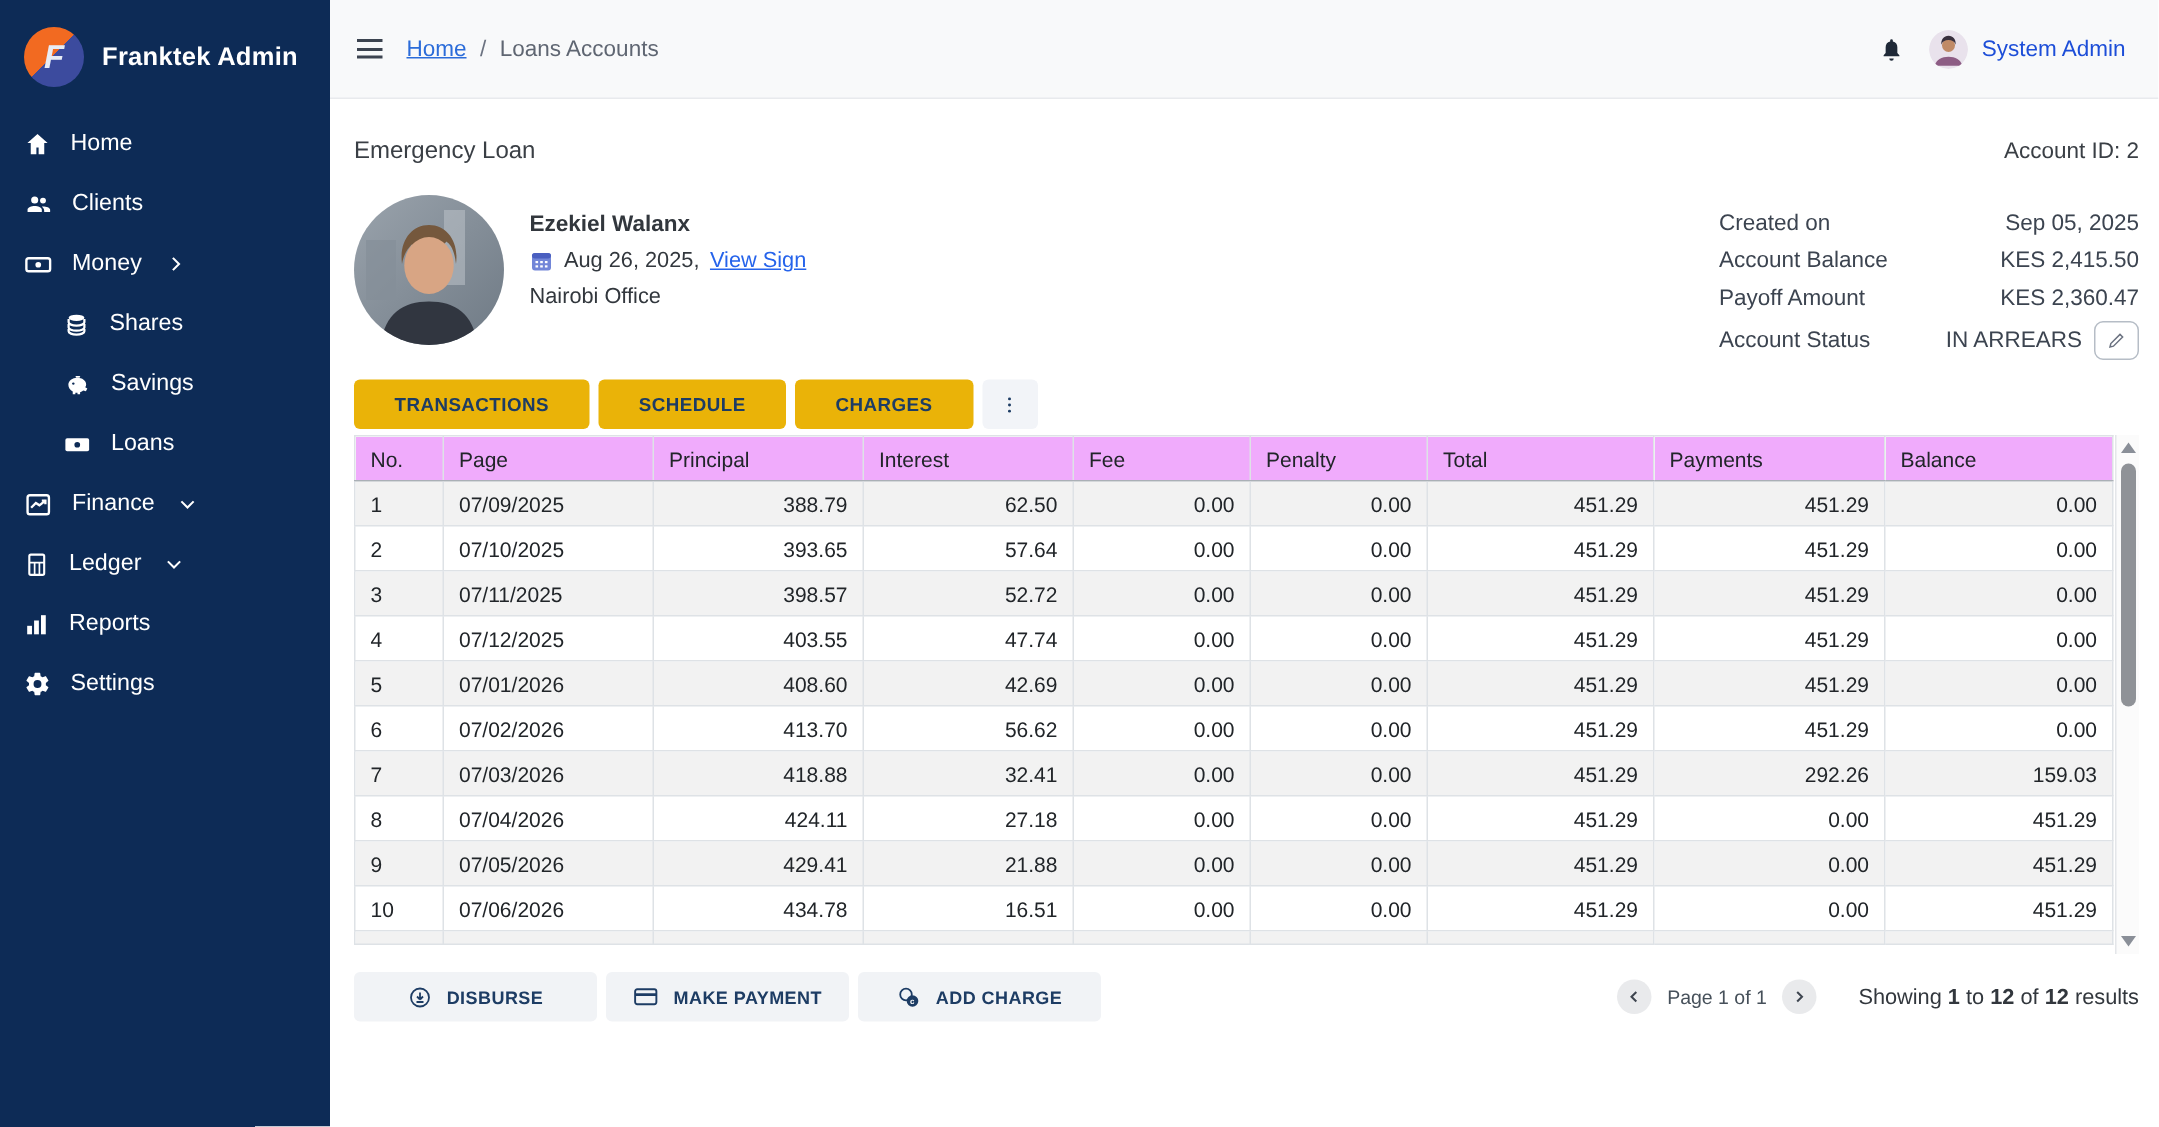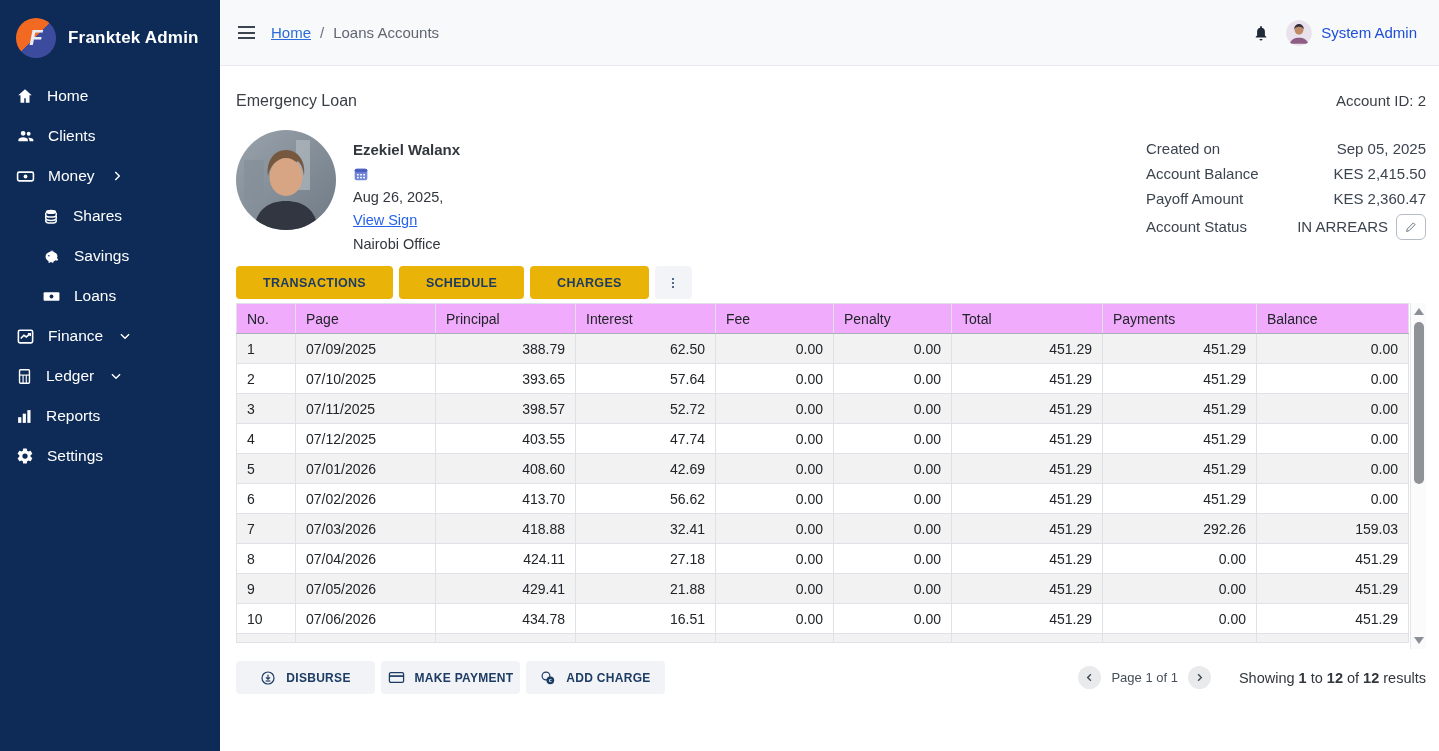--- a/index.html
+++ b/index.html
@@ -39,21 +39,21 @@
   
   .content { flex:1; background:#fff; padding:26px 13px 0 16px; }
   .page-head { display:flex; justify-content:space-between; align-items:baseline; }
   .page-title { font-size:16px; color:#3a3f45; }
   .account-id { font-size:15px; color:#3a3f45; }
 
   .client-row { display:flex; margin-top:20px; }
   .client-photo { width:100px; height:100px; border-radius:50%; overflow:hidden; flex-shrink:0; }
   .client-info { margin-left:17px; padding-top:11px; }
   .client-name { font-size:15px; font-weight:bold; color:#32373d; }
-  .client-date { display:flex; gap:7px; margin-top:8px; font-size:14.5px; color:#32373d;flex-direction:column; }
+  .client-date { display:flex; align-items:center; gap:7px; margin-top:8px; font-size:14.5px; color:#32373d; }
   .view-sign { color:#2563eb; text-decoration:underline; cursor:pointer; }
   .client-office { margin-top:8px; font-size:14.5px; color:#32373d; }
 
   .acct-panel { margin-left:auto; width:280px; padding-top:6px; }
   .acct-line { display:flex; justify-content:space-between; align-items:center; height:25px; font-size:15px; color:#3c4450; }
   .acct-line .val { text-align:right; }
   .status-wrap { display:flex; align-items:center; gap:8px; }
   .edit-btn { width:30px; height:26px; background:#fff; border:1px solid #b6bdc6; border-radius:6px;
     display:flex; align-items:center; justify-content:center; cursor:pointer; }
 
@@ -76,21 +76,21 @@
 
   .vscroll { position:absolute; top:0; right:0; width:16px; height:346px; background:#fbfbfb;
     border-left:1px solid #e4e6e9; display:flex; flex-direction:column; align-items:center; }
   .vs-up, .vs-down { width:0; height:0; border-left:5px solid transparent; border-right:5px solid transparent; margin:5px 0; cursor:pointer; }
   .vs-up { border-bottom:7px solid #8a8f98; }
   .vs-down { border-top:7px solid #8a8f98; margin-top:auto; }
   .vs-thumb { width:10px; height:162px; background:#8f9297; border-radius:6px; margin-top:2px; cursor:grab; }
 
   
   .foot-row { display:flex; align-items:center; margin-top:12px; width:1190px; }
-  .action-btn { background:#f1f3f6; border:none; border-radius:4px; height:33px; width:139px;
+  .action-btn { background:#f1f3f6; border:none; border-radius:4px; height:33px; width:162px;
     display:flex; align-items:center; justify-content:center; gap:10px; margin-right:6px;
     font-family:"Liberation Sans",sans-serif; font-size:12px; font-weight:bold; letter-spacing:.3px;
     color:#1d3c64; cursor:pointer; }
   .pager { margin-left:auto; display:flex; align-items:center; gap:10px; }
   .pg-btn { width:23px; height:23px; border-radius:50%; background:#e9eaec; display:flex;
     align-items:center; justify-content:center; cursor:pointer; }
   .pg-label { font-size:13px; color:#46505a; }
   .showing { font-size:14.5px; color:#32373d; margin-left:18px; }
   .showing b { font-weight:bold; }
 </style>

